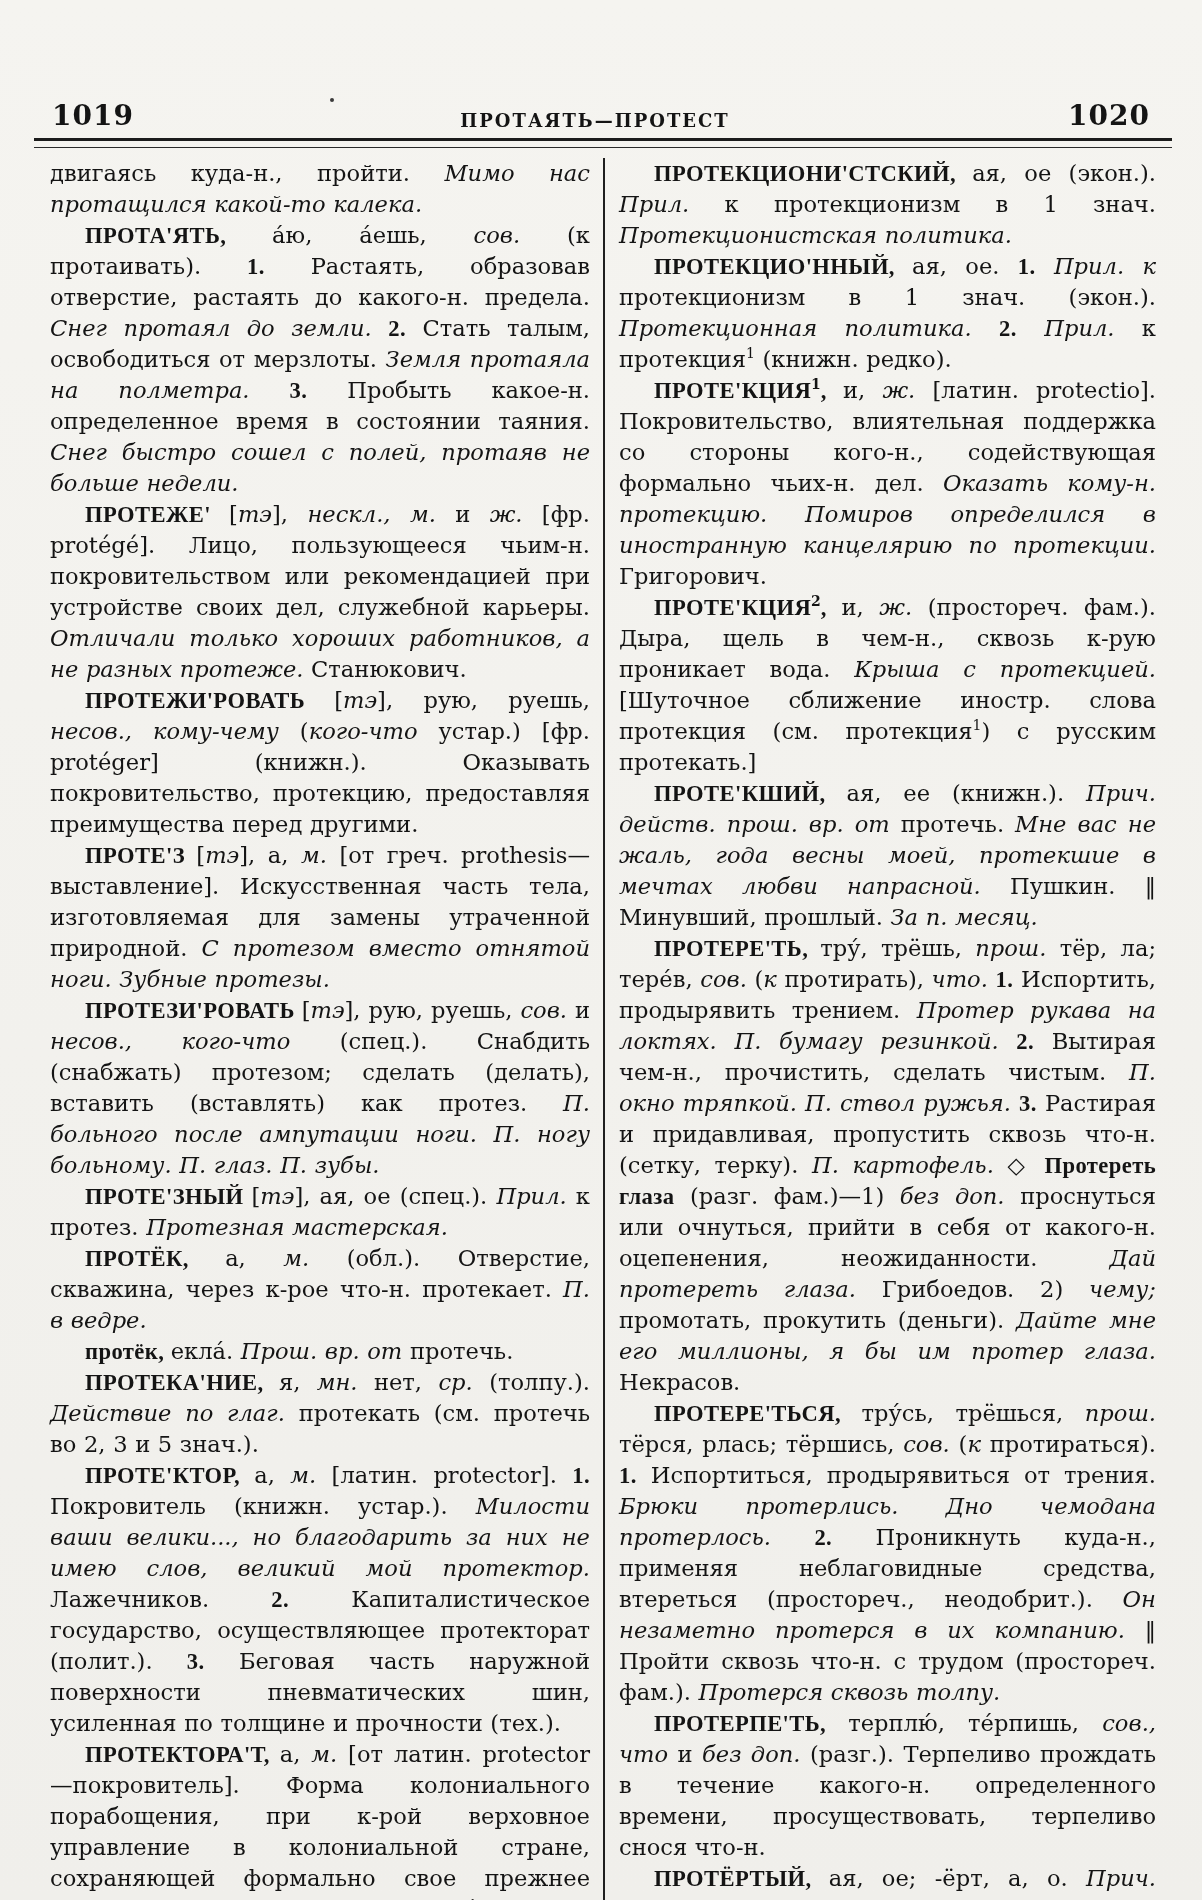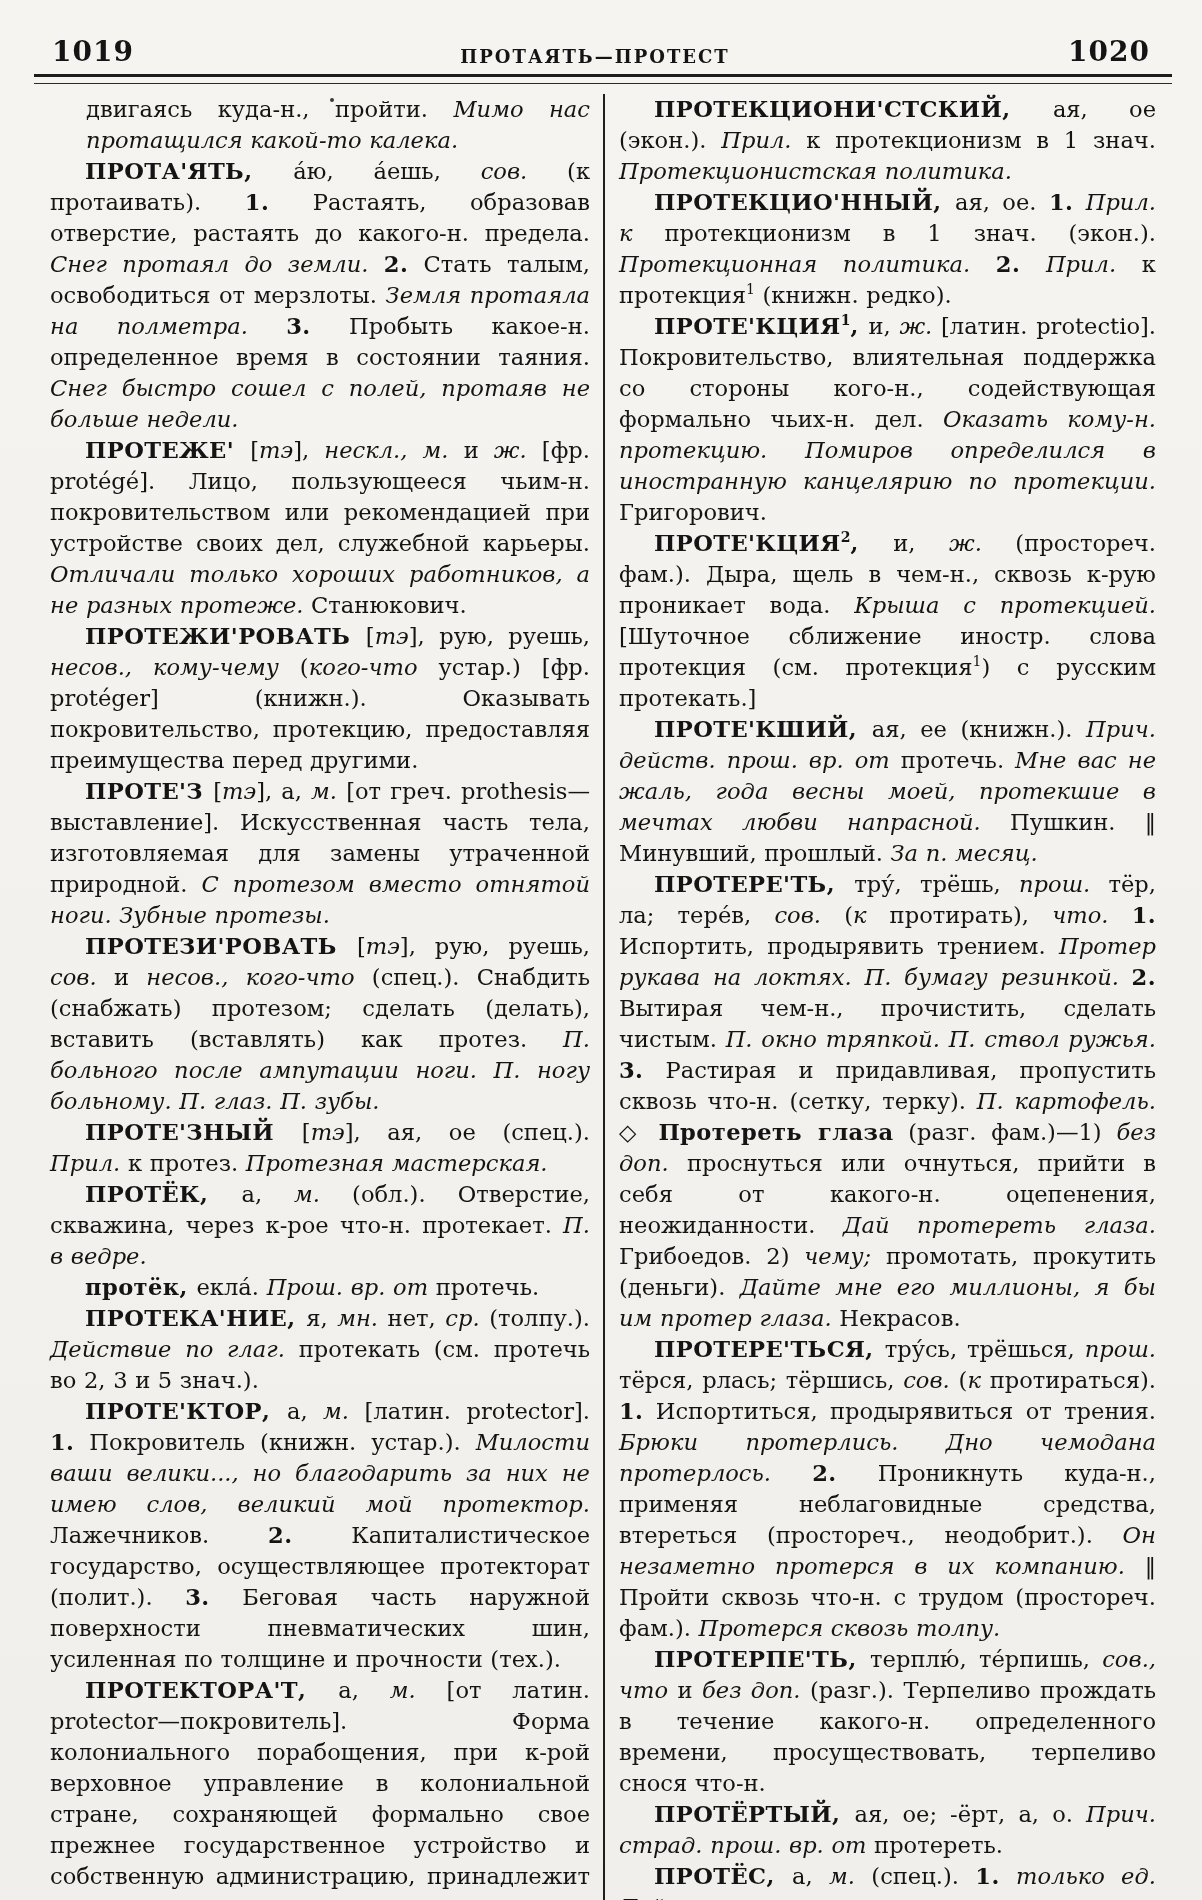--- a/index.html
+++ b/index.html
@@ -6,36 +6,36 @@
   .page{
     width:1202px;height:1900px;
     background:#f3f2ee;
     background-image:linear-gradient(180deg,#f5f4f0 0%,#f2f1ed 55%,#f0efeb 100%);
     color:#141414;
     font-family:"DejaVu Serif","Liberation Serif",serif;
     overflow:hidden;position:relative;box-sizing:border-box;
   }
   .running-head{
     display:flex;align-items:flex-end;justify-content:space-between;
-    padding:38px 52px 8px 52px;
+    padding:102px 52px 8px 52px;
   }
   .pageno{font-weight:bold;font-size:28px;line-height:1;letter-spacing:1px;}
   .head-title{font-weight:bold;font-size:18px;line-height:1;letter-spacing:2px;transform:translateX(-6px);}
   .head-rule{margin:0 30px 0 34px;height:6px;border-top:3px solid #1c1c1c;border-bottom:1px solid #2a2a2a;}
   .columns{display:flex;align-items:stretch;padding:10px 46px 0 50px;}
   .col{width:50%;box-sizing:border-box;}
   .col-left{padding-right:13px;}
   .col-right{padding-left:14px;border-left:2px solid #1f1f1f;}
   p.entry{
     margin:0;text-indent:1.55em;text-align:justify;
     font-size:22.6px;line-height:31px;
     word-spacing:.02em;
   }
-  p.entry.noindent{text-indent:0;margin-left:36px;}
-  p.entry b{letter-spacing:.4px;}
+  p.entry.noindent{text-indent:0;}
+  p.entry b{letter-spacing:.4px;font-family:Liberation Serif, serif;}
   p.entry sup{font-size:.62em;line-height:0;vertical-align:super;}
   p.entry sup.b{font-weight:bold;}
   .speck{position:absolute;left:330px;top:98px;width:4px;height:4px;background:#3a3a3a;border-radius:50%;}
 </style>
 </head>
 <body>
 
 <div class="page">
   <div class="speck"></div>
 

